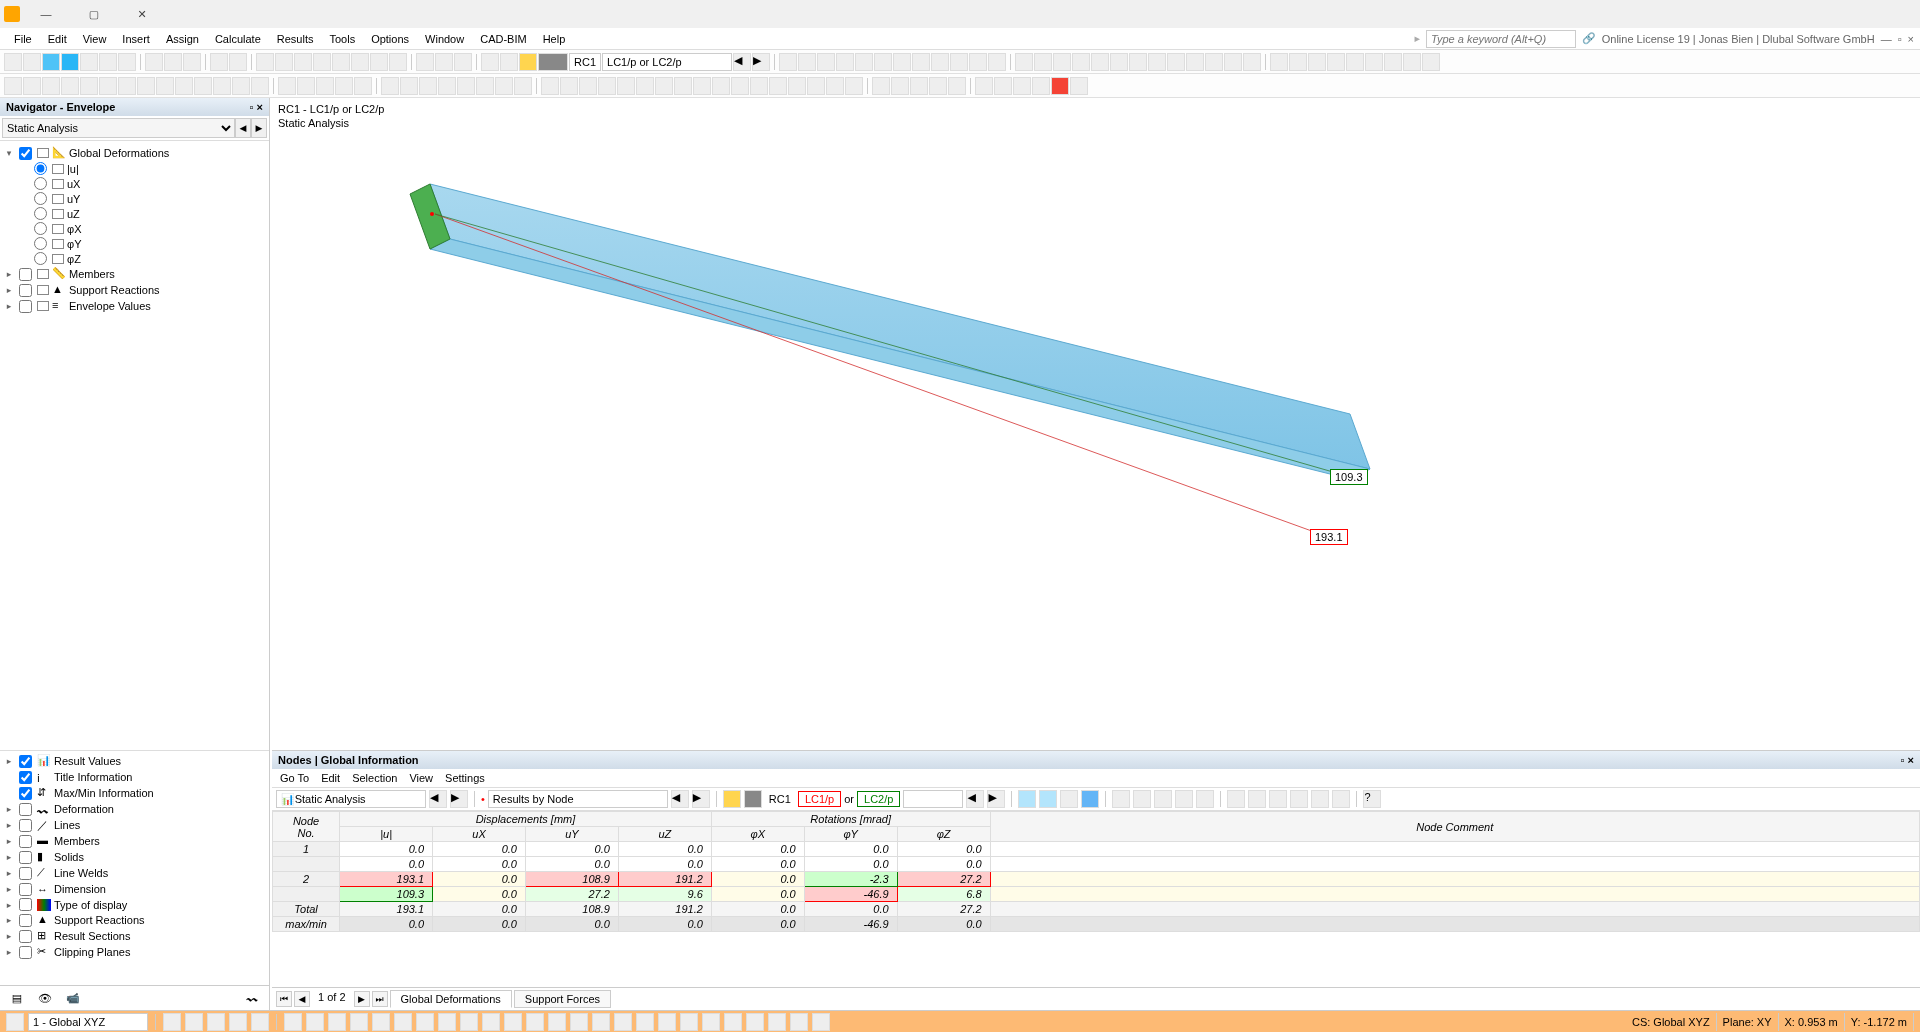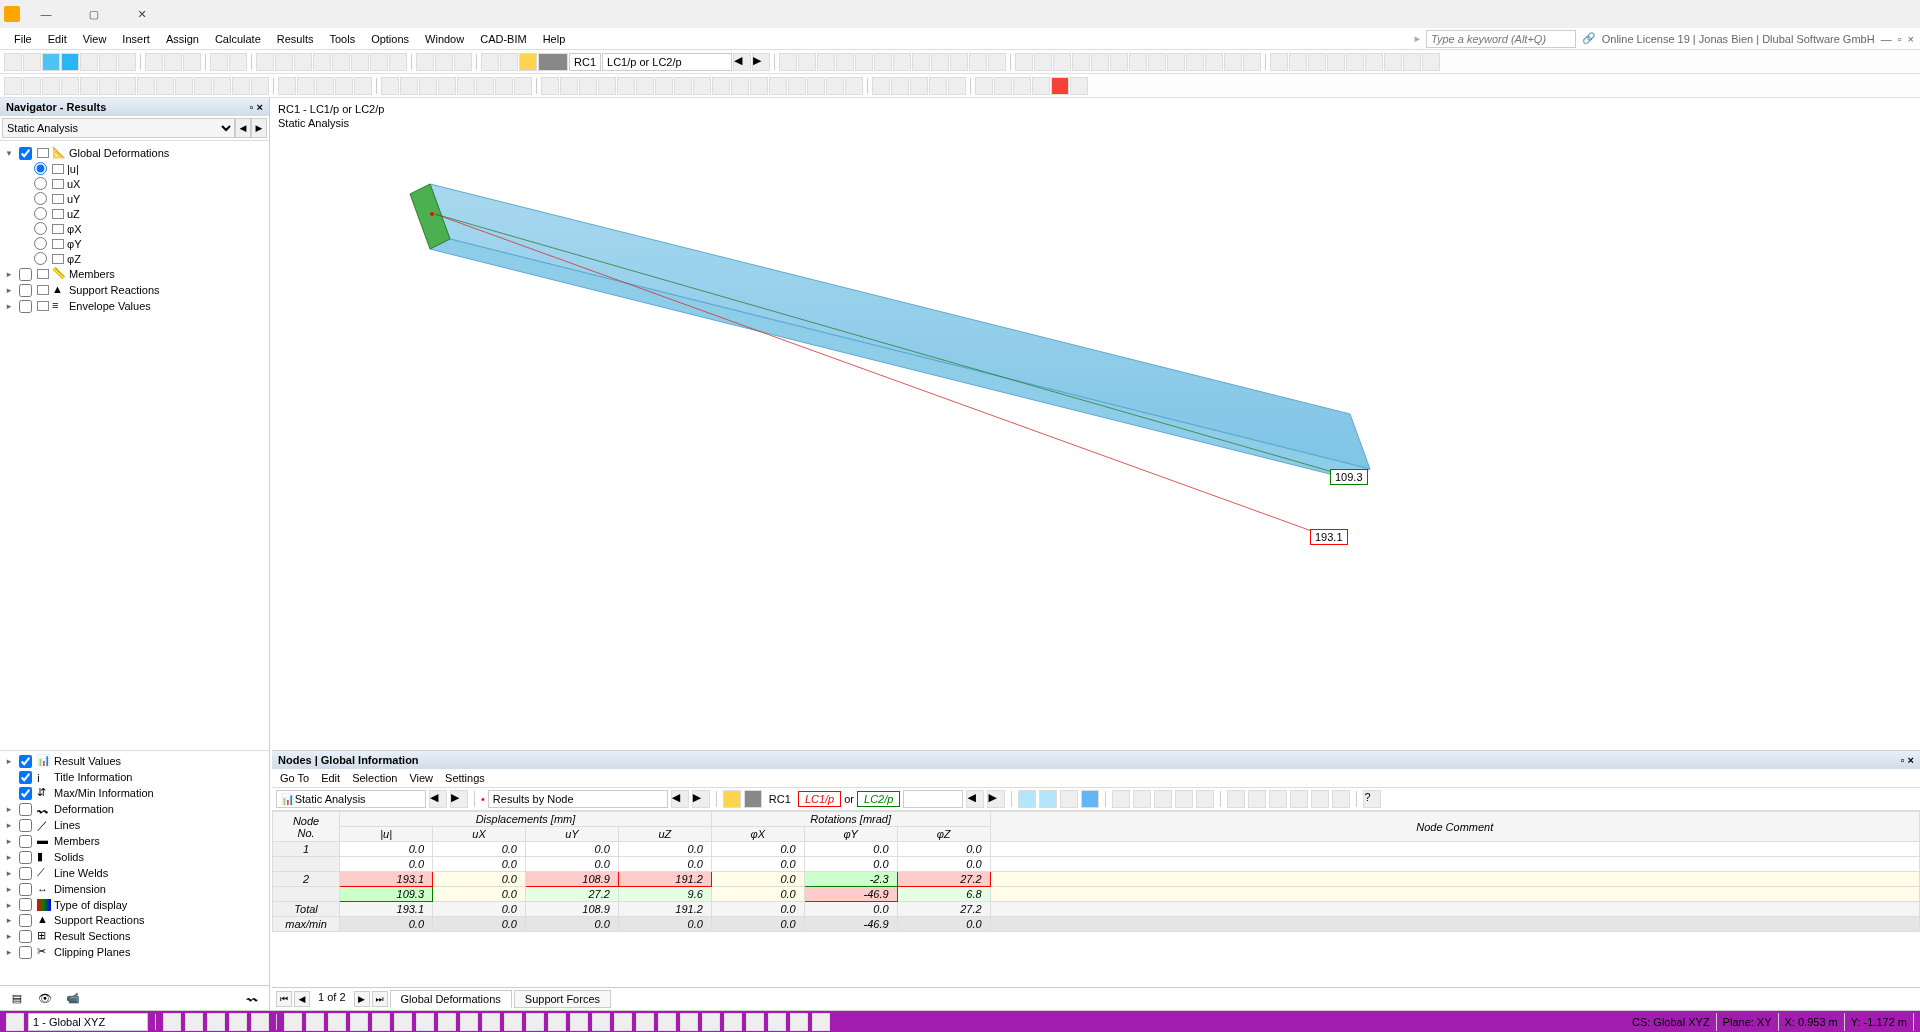--- a/index.html
+++ b/index.html
@@ -35,39 +35,39 @@
 .vp-header { padding: 4px 8px; font-size: 11px; line-height: 14px; }
 .vp-canvas { flex: 1; position: relative; background: #fff; overflow: hidden; }
 .label-box { position: absolute; padding: 1px 4px; font-size: 10px; border: 1.5px solid; background: #fff; }
 .vp-footer { padding: 2px 8px; font-size: 11px; }
 .bottom-panel { position: absolute; bottom: 22px; left: 272px; right: 0; height: 260px; background: #fff; display: flex; flex-direction: column; border-top: 1px solid #ccc; }
 .bp-title { background: linear-gradient(#e8f0f8, #d0dce8); padding: 3px 6px; font-weight: bold; display: flex; justify-content: space-between; }
 .bp-menu { display: flex; gap: 12px; padding: 3px 8px; border-bottom: 1px solid #ddd; }
 .bp-menu span { cursor: pointer; }
 .bp-toolbar { display: flex; align-items: center; padding: 2px 4px; border-bottom: 1px solid #ddd; gap: 3px; }
 .bp-toolbar .lbl { padding: 0 4px; }
-.lc-tag { padding: 1px 6px; border: 1.5px solid; font-style: italic; }
+.lc-tag { padding: 1px 6px; border: 1.5px solid; }
 .data-table { width: 100%; border-collapse: collapse; font-style: italic; }
 .data-table th, .data-table td { border: 1px solid #ddd; padding: 1px 4px; text-align: center; font-size: 11px; height: 14px; }
 .data-table th { background: #f5f5f5; font-weight: normal; }
 .data-table td.num { text-align: right; padding-right: 8px; }
 .data-table td.hdr { background: #f0f0f0; font-weight: normal; }
 .cell-red { background: #ffcccc; border: 1.5px solid red !important; }
 .cell-green { background: #ccffcc; border: 1.5px solid green !important; }
 .cell-lgreen { background: #e5ffe5; }
 .bp-tabs { display: flex; border-top: 1px solid #ccc; padding: 2px 4px; gap: 2px; align-items: center; }
 .bp-tabs .pager { display: flex; gap: 2px; }
 .bp-tabs .pgbtn { width: 16px; height: 16px; border: 1px solid #ccc; background: #f5f5f5; display: flex; align-items: center; justify-content: center; font-size: 9px; cursor: pointer; }
 .bp-tabs .tab { padding: 2px 10px; border: 1px solid #ccc; background: #f8f8f8; cursor: pointer; }
 .bp-tabs .tab.active { background: #fff; border-bottom: 1px solid #fff; }
 .left-bottom { position: absolute; bottom: 22px; left: 0; width: 270px; height: 260px; background: #fff; border-right: 1px solid #ccc; display: flex; flex-direction: column; }
 .lb-tree { flex: 1; overflow-y: auto; padding: 2px 4px; border-top: 1px solid #ddd; }
 .lb-tabs { display: flex; gap: 6px; padding: 3px 6px; border-top: 1px solid #ccc; align-items: center; }
 .lb-tabs .tb { width: 22px; height: 18px; display: flex; align-items: center; justify-content: center; cursor: pointer; }
-.statusbar { position: absolute; bottom: 0; left: 0; right: 0; height: 22px; background: #a21caf; display: flex; align-items: center; padding: 0 6px; border-top: 1px solid #ccc; gap: 4px; }
+.statusbar { position: absolute; bottom: 0; left: 0; right: 0; height: 22px; background: #fdba74; display: flex; align-items: center; padding: 0 6px; border-top: 1px solid #ccc; gap: 4px; }
 .statusbar .sitem { padding: 0 6px; border-right: 1px solid #ccc; height: 18px; display: flex; align-items: center; }
 .statusbar .right { margin-left: auto; display: flex; gap: 0; }
 svg.beam-svg { position: absolute; top: 0; left: 0; }
 </style>
 </head>
 <body>
 
 <div class="titlebar">
   <div class="icon"></div>
   <div class="winbtns">
@@ -241,21 +241,21 @@
   <span class="tbtn"></span>
   <span class="tbtn"></span>
   <span class="tbtn" style="background:#f44336"></span>
   <span class="tbtn"></span>
 </div>
 
 <div class="main">
 
   <div class="navigator">
     <div class="nav-title">
-      <span>Navigator - Results</span>
+      <span>Navigator - Envelope</span>
       <span><span>▫</span> <span>×</span></span>
     </div>
     <div class="nav-combo">
       <select><option>Static Analysis</option></select>
       <div class="nav-arrows">
         <div class="ab">◀</div>
         <div class="ab">▶</div>
       </div>
     </div>
     <div class="tree">

